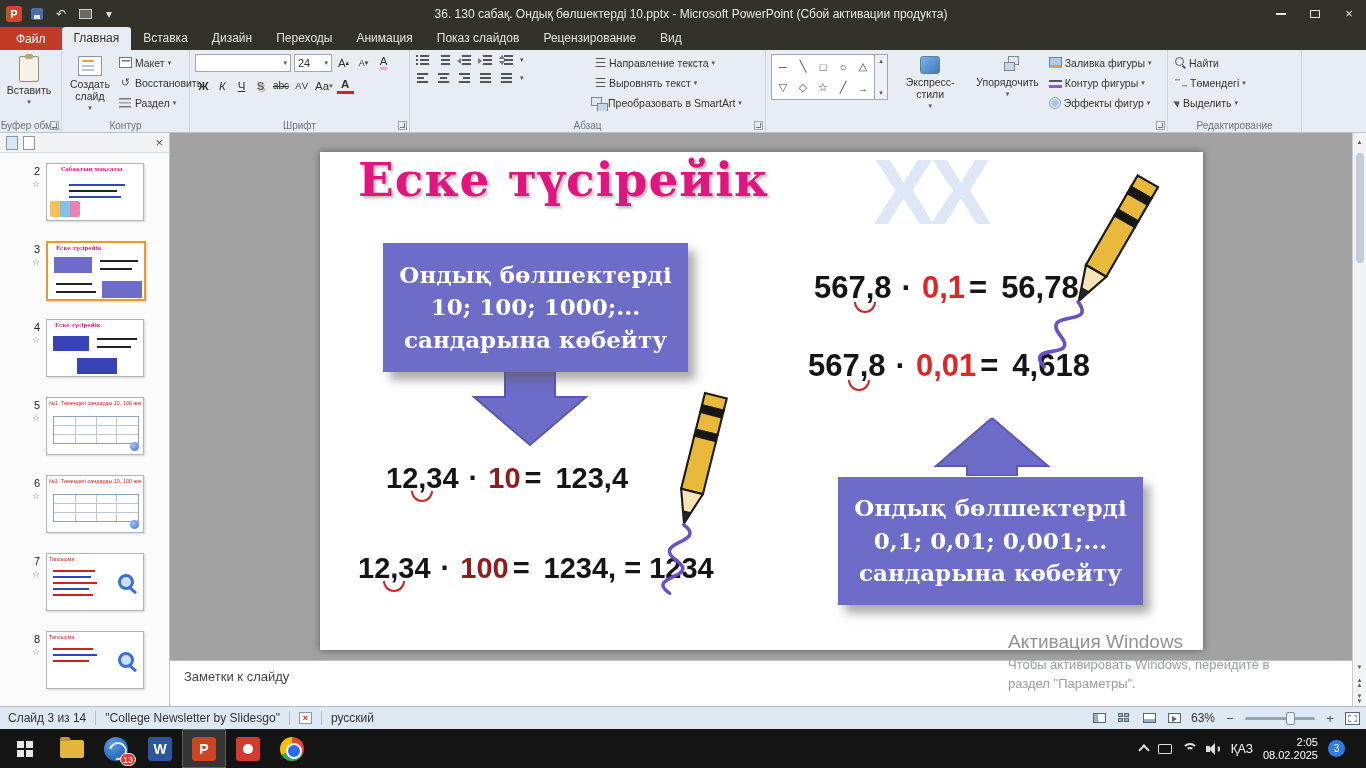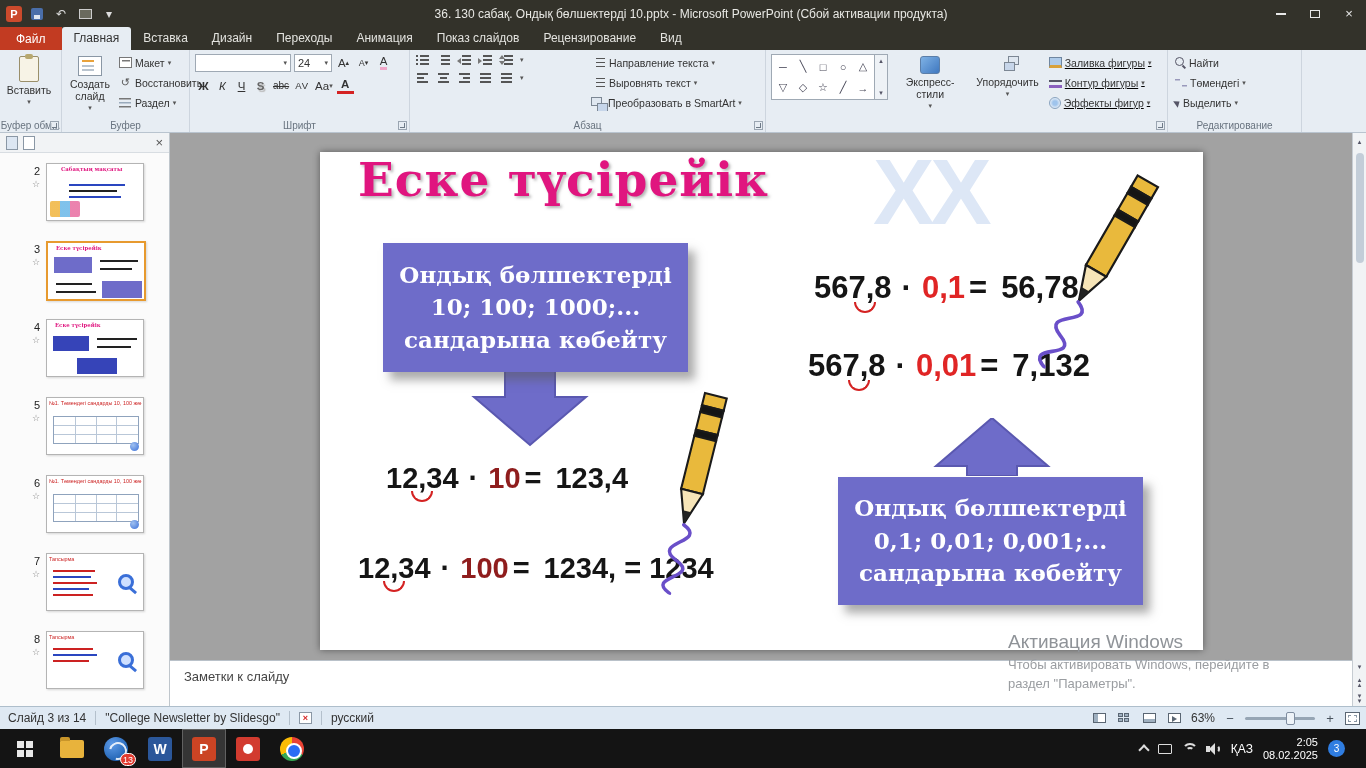--- a/index.html
+++ b/index.html
@@ -274,21 +274,21 @@
         <div class="mbtn">
             <span class="gl">↺</span>
             <span>Восстановить</span>
           </div>
         <div class="mbtn">
             <span class="sect-ic"></span>
             <span>Раздел</span>
             <span class="dd">▾</span>
           </div>
       </div>
-      <div class="rg-label">Буфер</div>
+      <div class="rg-label">Контур</div>
     </div>
 
     <div class="rg" style="width:220px; flex-direction:column; gap:5px;">
       <div style="display:flex; gap:3px;">
         <div class="combo" style="width:96px;">
             <span></span>
             <span class="dd">▾</span>
           </div>
         <div class="combo" style="width:38px;">
             <span>24</span>
@@ -439,21 +439,21 @@
         <span class="dd">▾</span>
       </div>
       <div class="bigbtn" style="width:72px;">
         <span class="arr-ic">
             <i></i>
             <i></i>
           </span>
         <span>Упорядочить</span>
         <span class="dd">▾</span>
       </div>
-      <div class="mcol" style="width:118px;text-decoration:underline;">
+      <div class="mcol" style="width:118px;">
         <div class="mbtn">
             <span class="fill-ic"></span>
             <span>Заливка фигуры</span>
             <span class="dd">▾</span>
           </div>
         <div class="mbtn">
             <span class="line-ic"></span>
             <span>Контур фигуры</span>
             <span class="dd">▾</span>
           </div>
@@ -623,21 +623,21 @@
           <span class="op">·</span>
           <span class="mult bright">0,1</span>
           <span class="eqs">=</span>
           <span class="res">56,78</span>
         </div>
         <div class="eq eq-r eq-r2">
           <span class="base">567,8</span>
           <span class="op">·</span>
           <span class="mult bright">0,01</span>
           <span class="eqs">=</span>
-          <span class="res">7,132</span>
+          <span class="res">4,618</span>
         </div>
         <div class="eq eq-l eq-l1">
           <span class="base">12,34</span>
           <span class="op">·</span>
           <span class="mult maroon">10</span>
           <span class="eqs">=</span>
           <span class="res">123,4</span>
         </div>
         <div class="eq eq-l eq-l2">
           <span class="base">12,34</span>

